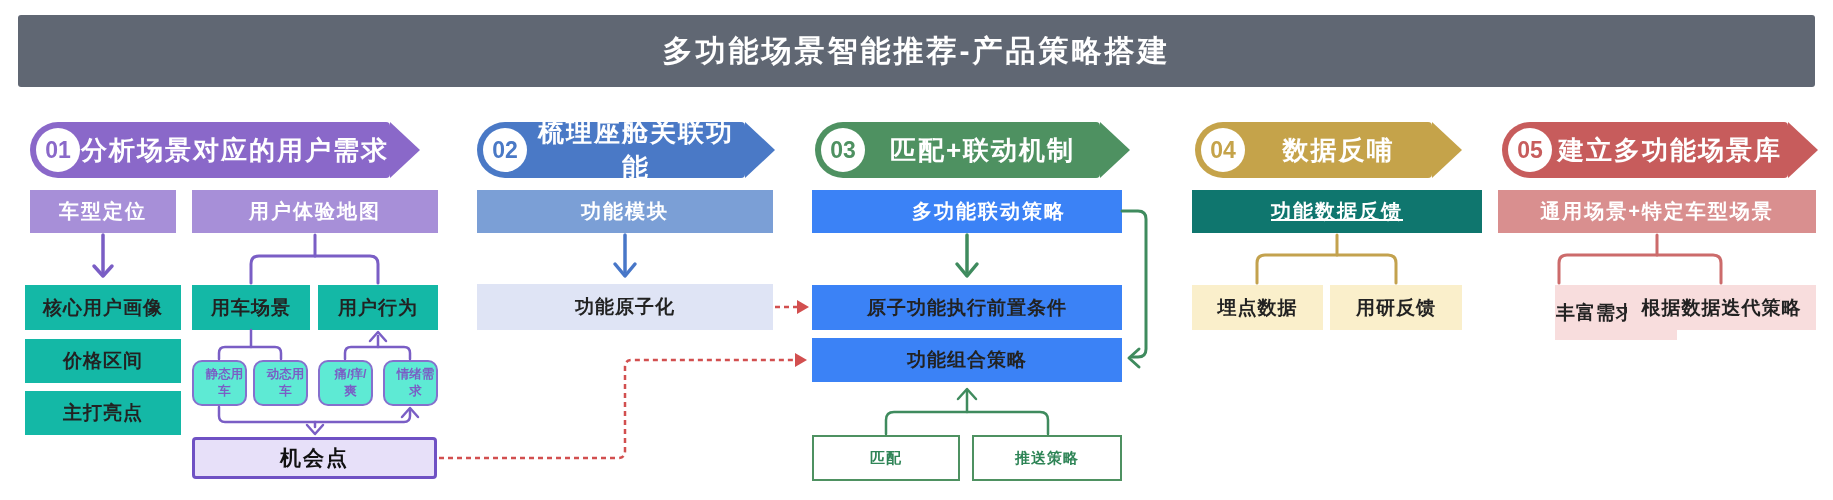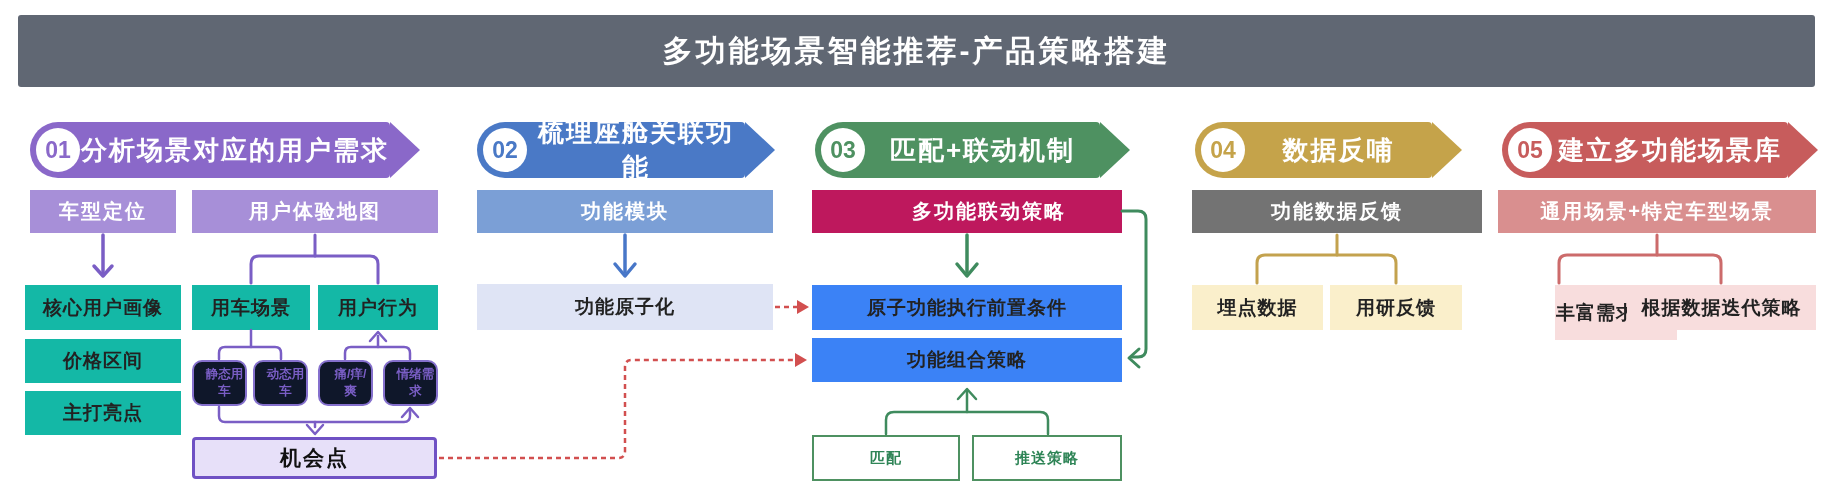--- a/index.html
+++ b/index.html
@@ -17,28 +17,28 @@
         font-weight:bold;font-size:23px;display:flex;align-items:center;justify-content:center;flex:none;}
   .btitle{flex:1;text-align:center;color:#ffffff;font-weight:bold;font-size:26px;letter-spacing:2px;}
   .btip{position:absolute;right:-30px;top:0;width:0;height:0;
         border-top:28px solid transparent;border-bottom:28px solid transparent;border-left:30px solid var(--c);}
 
   
   .bx{position:absolute;display:flex;align-items:center;justify-content:center;
       font-weight:bold;border-radius:0;box-sizing:border-box;text-align:center;}
   .mid{color:#ffffff;font-size:20px;letter-spacing:2px;}
   .lit{color:#222222;font-size:19px;letter-spacing:1px;}
-  .leaf{background:#0f172a;border:2px solid #8570cd;color:#7a5ec5;font-size:12.5px;border-radius:10px;padding-left:10px;}
+  .leaf{background:#5eead4;border:2px solid #8570cd;color:#7a5ec5;font-size:12.5px;border-radius:10px;padding-left:10px;}
   .opp{background:#e7e0f9;border:3px solid #6f51c4;color:#111111;font-size:21px;border-radius:4px;letter-spacing:2px;}
   .gol{background:#ffffff;border:2px solid #4e9161;color:#2f8557;font-size:15px;letter-spacing:1px;}
 
   .p1{background:#a78fd8;} .l1{background:#14b8a6;}
   .p2{background:#7b9fd6;} .l2{background:#dfe4f5;}
-  .p3{background:#be185d;padding-left:44px;} .l3{background:#3b82f6;}
-  .p4{background:#737373;} .l4{background:#faefcb;}
+  .p3{background:#3b82f6;padding-left:44px;} .l3{background:#3b82f6;}
+  .p4{background:#0f766e;text-decoration:underline;} .l4{background:#faefcb;}
   .p5{background:#d98f8f;} .l5{background:#f8dddd;}
 
   svg.lines{position:absolute;left:0;top:0;pointer-events:none;}
 </style>
 </head>
 <body>
 
 <div class="canvas">
 
   <div class="hdr">

